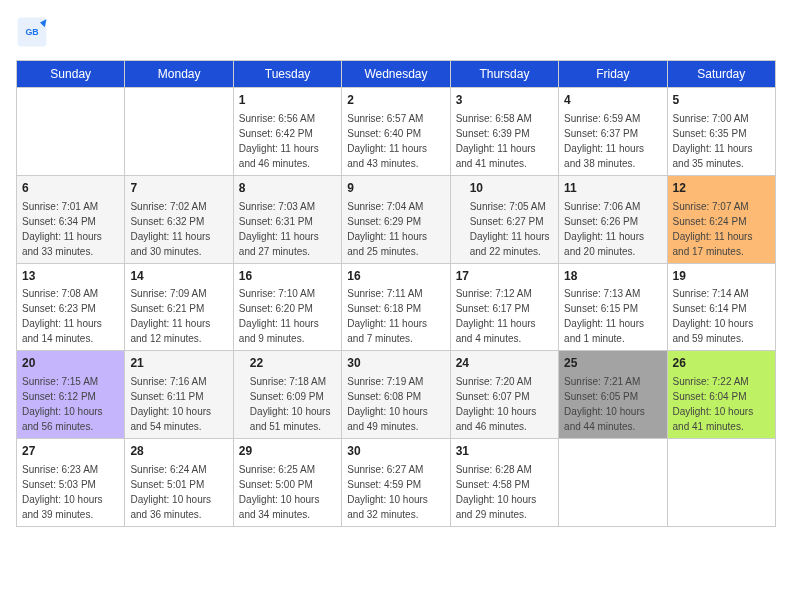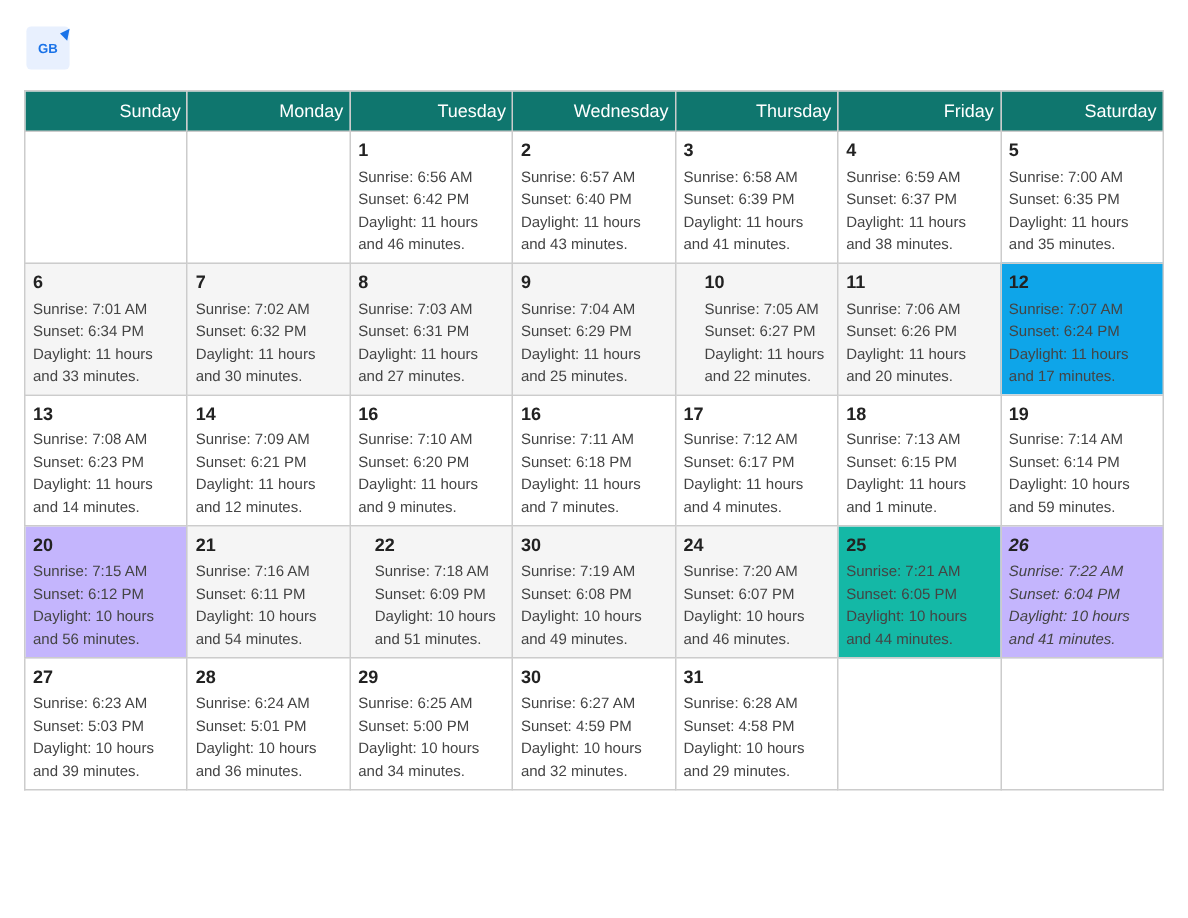--- a/index.html
+++ b/index.html
@@ -36,24 +36,24 @@
     .location-subtitle {
       font-size: 14px;
       color: #555;
     }
     .calendar-table {
       width: 100%;
       border-collapse: collapse;
       font-size: 11px;
     }
     .calendar-table th {
-      background-color: #0f766e;
+      background-color: #1d4ed8;
       color: #fff;
       padding: 6px 4px;
-      text-align: right;
+      text-align: center;
       font-size: 12px;
       font-weight: normal;
       border: 1px solid #ccc;
     }
     .calendar-table td {
       border: 1px solid #ccc;
       vertical-align: top;
       padding: 4px 5px;
       width: calc(100% / 7);
       min-height: 80px;
@@ -180,21 +180,21 @@
         <div class="day-info">
           Sunrise: 7:05 AM<br>Sunset: 6:27 PM<br>Daylight: 11 hours and 22 minutes.
         </div>
       </td>
         <td style="background-color: rgb(245, 245, 245);">
         <span class="day-number">11</span>
         <div class="day-info">
           Sunrise: 7:06 AM<br>Sunset: 6:26 PM<br>Daylight: 11 hours and 20 minutes.
         </div>
       </td>
-        <td style="background-color: #0ea5e9;">
+        <td style="background-color: #fdba74;">
         <span class="day-number">12</span>
         <div class="day-info">
           Sunrise: 7:07 AM<br>Sunset: 6:24 PM<br>Daylight: 11 hours and 17 minutes.
         </div>
       </td>
       </tr>
       <tr>
         <td>
         <span class="day-number">13</span>
         <div class="day-info">
@@ -262,27 +262,27 @@
         <div class="day-info">
           Sunrise: 7:19 AM<br>Sunset: 6:08 PM<br>Daylight: 10 hours and 49 minutes.
         </div>
       </td>
         <td style="background-color: rgb(245, 245, 245);">
         <span class="day-number">24</span>
         <div class="day-info">
           Sunrise: 7:20 AM<br>Sunset: 6:07 PM<br>Daylight: 10 hours and 46 minutes.
         </div>
       </td>
-        <td style="background-color: #14b8a6;">
+        <td style="background-color: #a3a3a3;">
         <span class="day-number">25</span>
         <div class="day-info">
           Sunrise: 7:21 AM<br>Sunset: 6:05 PM<br>Daylight: 10 hours and 44 minutes.
         </div>
       </td>
-        <td style="background-color: #c4b5fd; font-style: italic;">
+        <td style="background-color: #bef264;">
         <span class="day-number">26</span>
         <div class="day-info">
           Sunrise: 7:22 AM<br>Sunset: 6:04 PM<br>Daylight: 10 hours and 41 minutes.
         </div>
       </td>
       </tr>
       <tr>
         <td>
         <span class="day-number">27</span>
         <div class="day-info">

